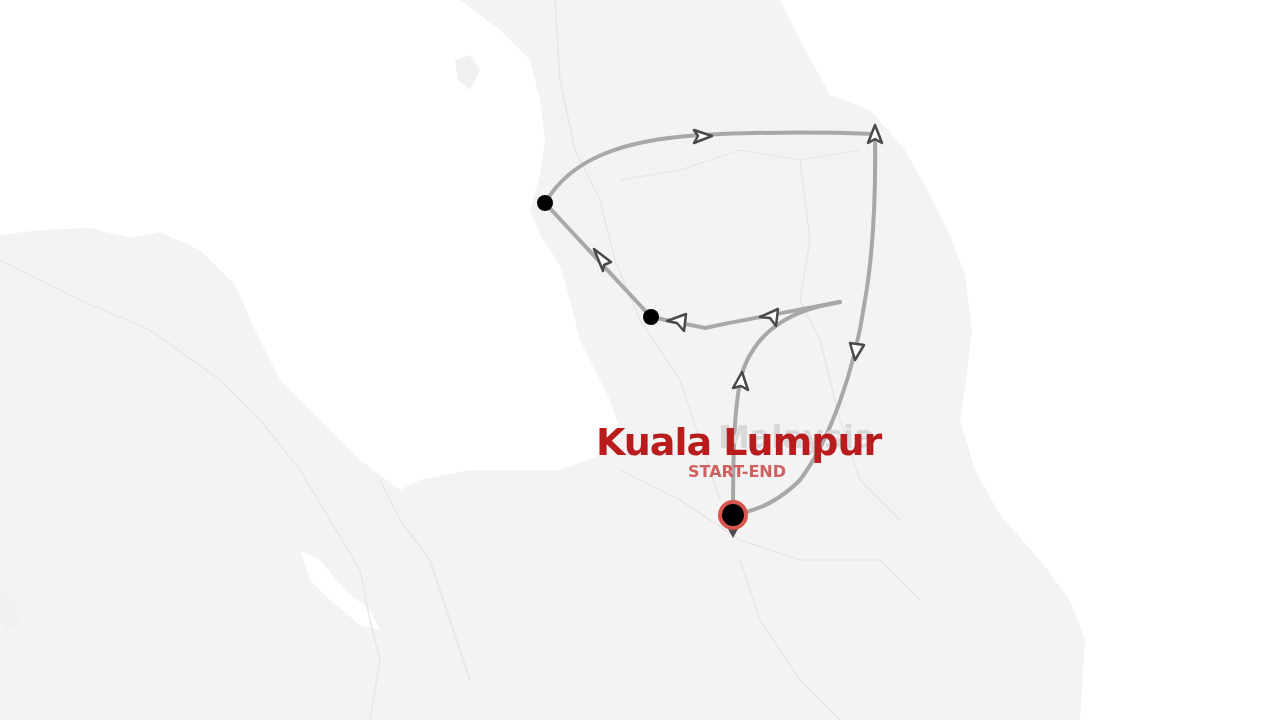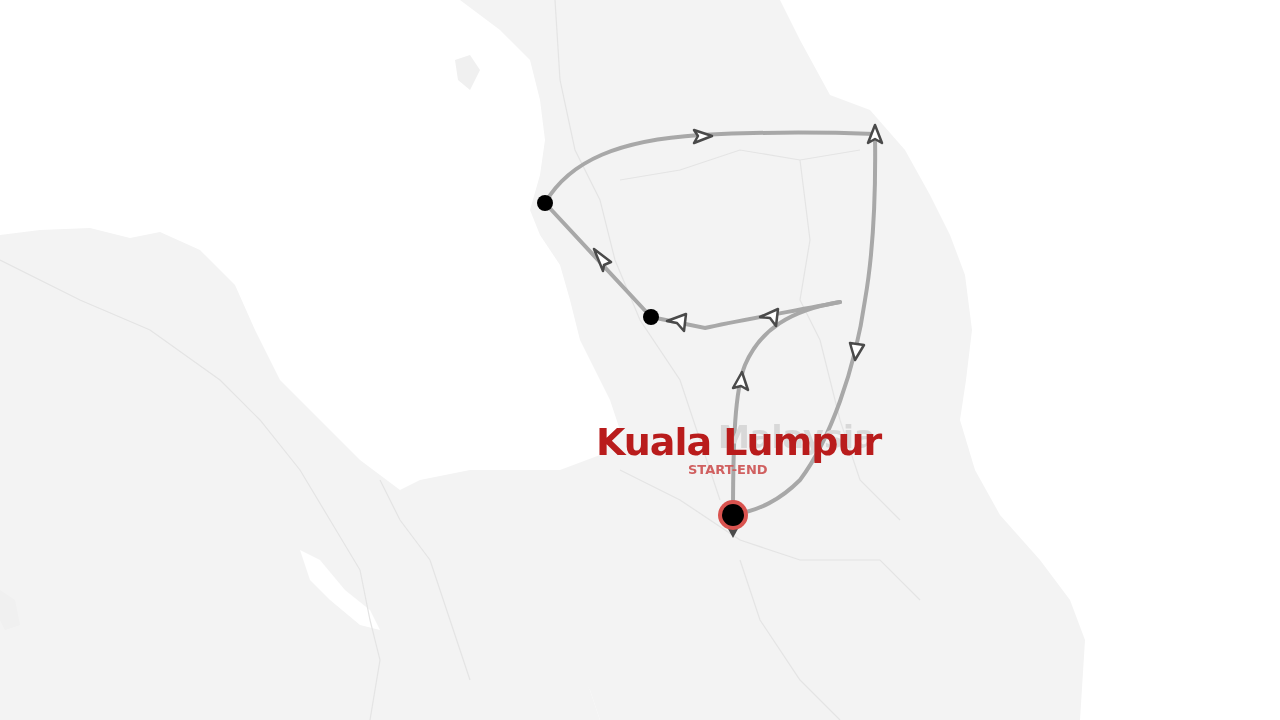--- a/index.html
+++ b/index.html
@@ -1,19 +1,19 @@
 <!DOCTYPE html>
 <html><head>
 <meta charset="utf-8">
 <style>
   html, body { margin:0; padding:0; }
   body { width:1280px; height:720px; overflow:hidden; background:#ffffff; position:relative; font-family:"DejaVu Sans", sans-serif; }
   #map { position:absolute; left:0; top:0; width:1280px; height:720px; }
   .label-city { position:absolute; left:596px; top:420px; font-family:"DejaVu Sans", sans-serif; font-weight:bold; font-size:38px; color:#b91c1c; letter-spacing:-1px; white-space:nowrap; }
-  .label-sub { position:absolute; left:688px; top:462px; font-family:"DejaVu Sans", sans-serif; font-weight:bold; font-size:13px; color:#d06060; white-space:nowrap; }
+  .label-sub { position:absolute; left:688px; top:462px; font-family:"DejaVu Sans", sans-serif; font-weight:bold; font-size:16px; color:#d06060; white-space:nowrap; }
   .ghost-label { position:absolute; left:718px; top:418px; font-family:"DejaVu Sans", sans-serif; font-weight:bold; font-size:32px; color:#d8d8d8; white-space:nowrap; }
 </style>
 </head>
 <body>
 
 <svg id="map" viewBox="0 0 1280 720" xmlns="http://www.w3.org/2000/svg">
 
   <rect x="0" y="0" width="1280" height="720" fill="#ffffff"></rect>
 
   <path fill="#f3f3f3" d="M460,0 L780,0 L800,40 L830,95 L870,110 L905,150 L930,195 L950,235 L965,275 L972,330 L966,380 L960,420 L975,470 L1000,515 L1040,560 L1070,600 L1085,640 L1080,720 L600,720 L590,690 L560,650 L520,610 L470,570 L430,540 L410,520 L400,490 L420,480 L470,470 L520,470 L560,470 L600,455 L620,430 L610,400 L595,370 L580,340 L570,300 L560,265 L540,235 L530,210 L540,175 L545,140 L540,100 L530,60 L500,30 Z"></path>

